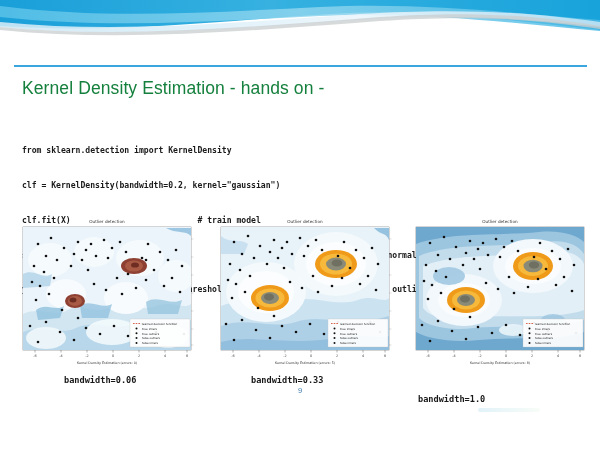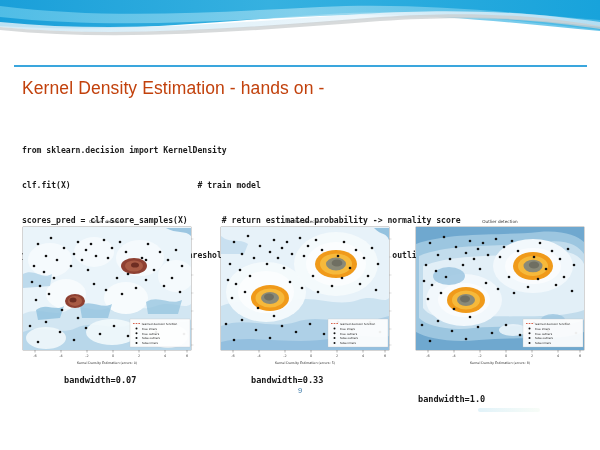--- a/index.html
+++ b/index.html
@@ -22,21 +22,21 @@
   #title-rule {
     position: absolute;
     left: 14px; top: 65px;
     width: 573px; height: 2px;
     background: #3aa6dd;
   }
   #slide-title {
     position: absolute;
     left: 22px; top: 78px;
     font-size: 17.5px;
-    color: #c2410c;
+    color: #15803d;
     letter-spacing: 0.1px;
     white-space: nowrap;
   }
 
   
   #code-block {
     position: absolute;
     left: 22px; top: 122px;
     width: 560px;
     font-family: "DejaVu Sans Mono", monospace;
@@ -127,21 +127,22 @@
            C540,20 470,13 360,20 C240,28 120,39 0,27 Z" fill="url(#wv3)" opacity="0.9"></path>
 
   <path d="M0,27 C120,39 250,27 380,17 C480,10 545,17 600,26 L600,29
            C545,21 480,14 380,21 C250,31 120,42 0,30 Z" fill="#c9cdcf" opacity="0.75"></path>
 </svg>
 
 <div id="title-rule"></div>
 <div id="slide-title">Kernel Density Estimation - hands on -</div>
 
 <div id="code-block">
-  <div class="code-line">from sklearn.decision import KernelDensity</div>
+  <div class="code-line">from sklearn.detection import KernelDensity</div>
+  <div class="code-line">clf = KernelDensity(bandwidth=0.2, kernel="gaussian")</div>
   <div class="code-line">clf.fit(X)                          # train model</div>
   <div class="code-line">scores_pred = clf.score_samples(X)       # return estimated probability -&gt; normality score</div>
   <div class="code-line">y_pred = np.where(scores_pred &gt;= threshold, 1, -1)     # decide inlier:1 or outlier:-1</div>
 </div>
 
 <div id="plots-row">
 
   <div class="plot-cell" data-idx="0">
     <svg class="plot-svg" width="182" height="160" viewBox="0 0 182 160">
       <text x="91" y="9" text-anchor="middle" font-family="DejaVu Sans, sans-serif" font-size="4.2" fill="#333">Outlier detection</text>
@@ -563,18 +564,18 @@
         <text x="97" y="143">0</text>
           <text x="123" y="143">2</text>
           <text x="149" y="143">4</text>
         <text x="171" y="143">6</text>
       </g>
       <text x="91" y="150" text-anchor="middle" font-family="DejaVu Sans, sans-serif" font-size="3.3" fill="#333">Kernel Density Estimation (errors: 8)</text>
     </svg>
   </div>
 </div>
 
-<div class="caption" data-idx="0">bandwidth=0.07</div>
+<div class="caption" data-idx="0">bandwidth=0.06</div>
 <div class="caption" data-idx="1">bandwidth=0.33</div>
 <div class="caption" data-idx="2">bandwidth=1.0</div>
 
 <div id="page-number">9</div>
 <div id="footer-artifact"></div>
 
 </body></html>

